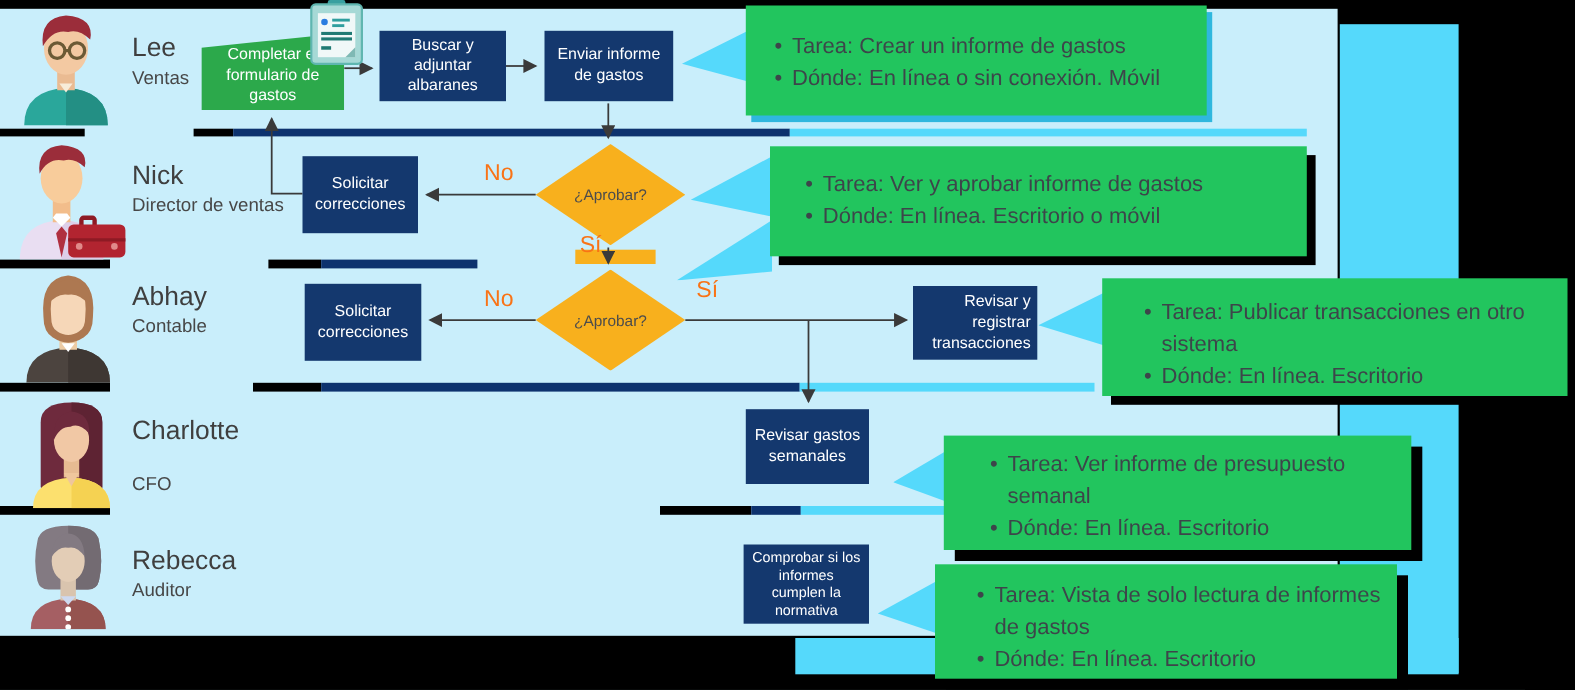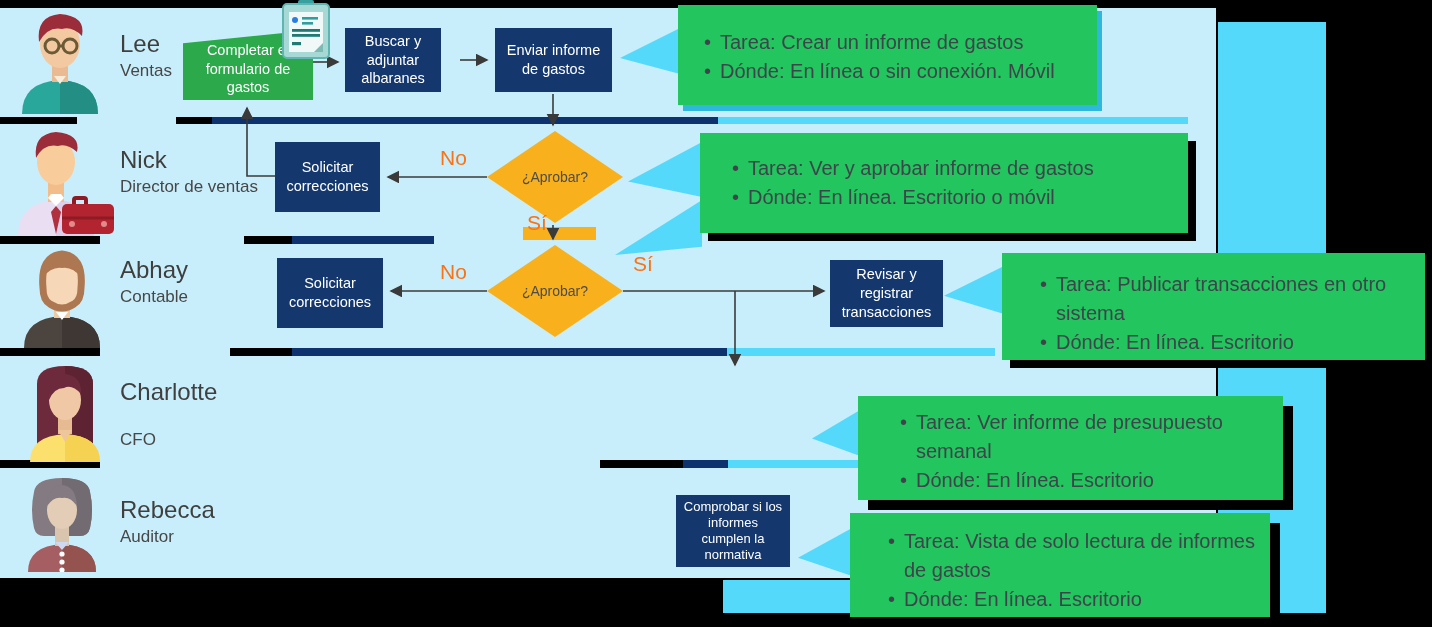--- a/index.html
+++ b/index.html
@@ -38,25 +38,25 @@
   .p3n{left:120px;top:256px;} .p3r{left:120px;top:287px;}
   .p4n{left:120px;top:378px;} .p4r{left:120px;top:386px;margin-top:44px;}
   .p5n{left:120px;top:496px;} .p5r{left:120px;top:527px;}
 
   .avatar{z-index:3;}
 
   
   .box{background:#14386e;color:#fff;font-size:14.5px;line-height:1.3;display:flex;
        align-items:center;justify-content:center;text-align:center;z-index:3;padding:2px 6px;
        box-sizing:border-box;}
-  .buscar{left:345px;top:28px;width:96px;height:64px;}
+  .buscar{left:345px;top:28px;width:115px;height:64px;}
   .enviar{left:495px;top:28px;width:117px;height:64px;}
   .sol1{left:275px;top:142px;width:105px;height:70px;}
   .sol2{left:277px;top:258px;width:106px;height:70px;}
-  .post{left:830px;top:260px;width:113px;height:67px;}
+  .post{left:830px;top:260px;width:113px;height:67px;text-align:right;}
   .weekly{left:678px;top:372px;width:112px;height:68px;}
   .compliance{left:676px;top:495px;width:114px;height:72px;font-size:13px;line-height:1.25;}
 
   .green-node{left:183px;top:30px;width:130px;height:70px;background:#2ca94b;color:#fff;
       font-size:14.5px;line-height:1.3;display:flex;align-items:center;justify-content:center;
       text-align:center;z-index:3;clip-path:polygon(0 19%,100% 0,100% 100%,0 100%);
       padding:10px 6px 2px 6px;box-sizing:border-box;}
 
   .diamond{background:#f8b01d;clip-path:polygon(50% 0,100% 50%,50% 100%,0 50%);color:#4c4c4c;
       font-size:14px;display:flex;align-items:center;justify-content:center;z-index:3;}
@@ -215,20 +215,21 @@
   <div class="abs prole p5r">Auditor</div>
 
   <div class="abs green-node">Completar el formulario de gastos</div>
   <div class="abs box buscar">Buscar y adjuntar albaranes</div>
   <div class="abs box enviar">Enviar informe de gastos</div>
   <div class="abs box sol1">Solicitar correcciones</div>
   <div class="abs diamond dia1">¿Aprobar?</div>
   <div class="abs box sol2">Solicitar correcciones</div>
   <div class="abs diamond dia2">¿Aprobar?</div>
   <div class="abs box post">Revisar y registrar transacciones</div>
+  <div class="abs box weekly">Revisar gastos semanales</div>
   <div class="abs box compliance">Comprobar si los informes cumplen la normativa</div>
 
   <div class="abs elabel no1">No</div>
   <div class="abs elabel si1">Sí</div>
   <div class="abs elabel no2">No</div>
   <div class="abs elabel si2">Sí</div>
 
   <svg class="abs doc-icon" width="54" height="60" viewBox="0 0 54 60">
     <rect x="19" y="0" width="16" height="7" rx="2" fill="#39a0a0"></rect>
     <rect x="4" y="4" width="46" height="54" rx="4" fill="#a6d9d6" stroke="#5fb6b0" stroke-width="2"></rect>

